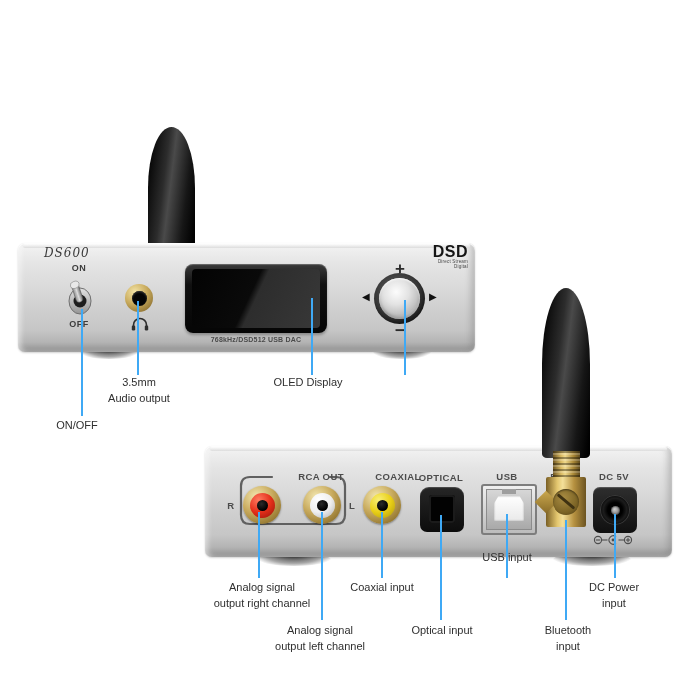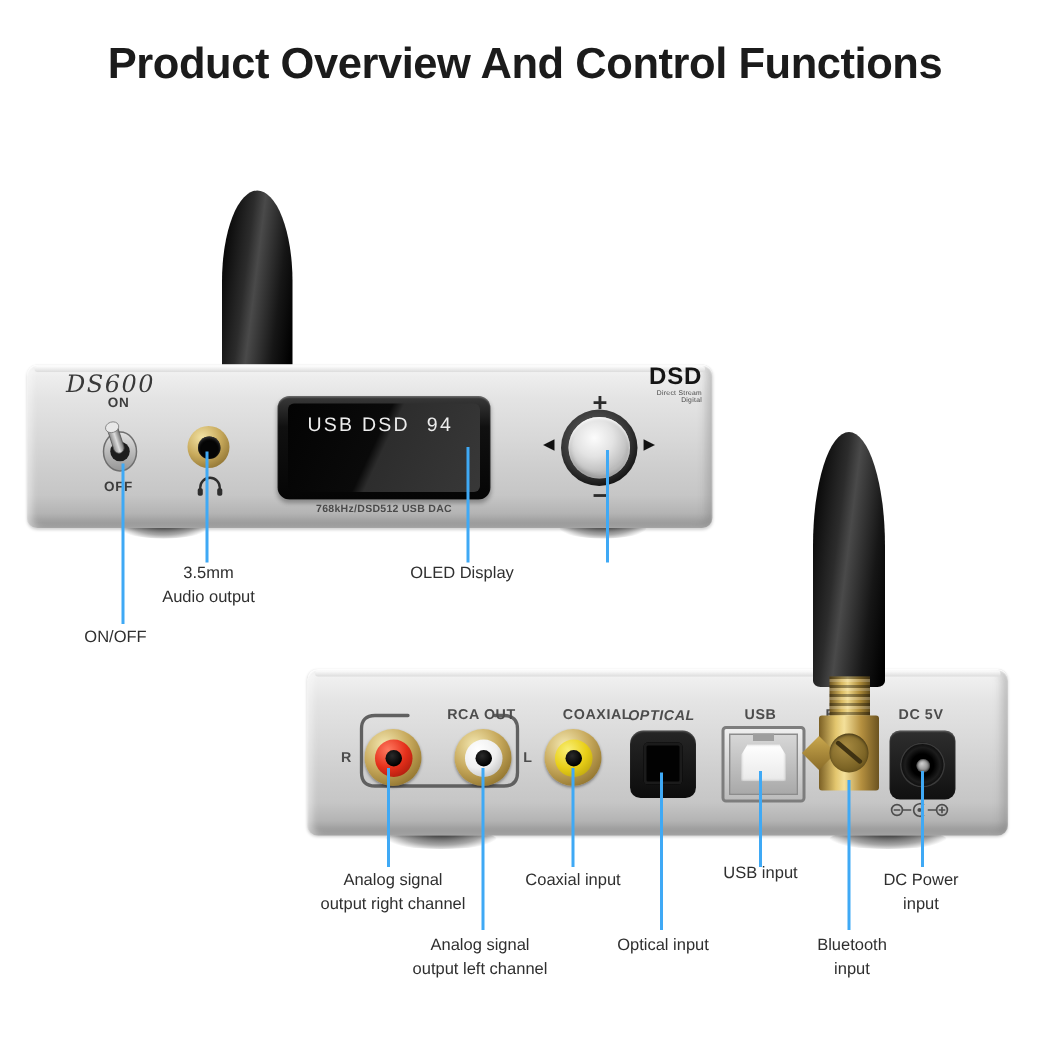--- a/index.html
+++ b/index.html
@@ -22,21 +22,21 @@
     background:linear-gradient(97deg,#000 4%,#2c2c2c 36%,#4a4a4a 48%,#161616 76%,#000 96%);}
   .foot{position:absolute;z-index:0;border-radius:50%;
     background:radial-gradient(ellipse at 50% 10%,rgba(15,15,15,.9),rgba(60,60,60,.45) 55%,transparent 78%);}
 
   .lead{position:absolute;width:2px;background:#3fa9f5;z-index:6;}
   .callout{position:absolute;transform:translateX(-50%);text-align:center;z-index:7;
            font-size:11px;line-height:16px;color:#2f2f2f;white-space:nowrap;}
   .cl{display:block;}
 
   .brand{position:absolute;z-index:2;font-family:"DejaVu Serif",serif;font-style:italic;
-         font-size:16px;color:#3a3a3a;letter-spacing:1px;}
+         font-size:12px;color:#3a3a3a;letter-spacing:1px;}
   .panel-tag{position:absolute;z-index:2;transform:translateX(-50%);
              font-size:9px;font-weight:700;color:#3c3c3c;letter-spacing:.5px;}
   .port-tag{position:absolute;z-index:2;transform:translateX(-50%);
             font-size:9.5px;font-weight:700;color:#4c4c4c;letter-spacing:.4px;white-space:nowrap;}
 
   .hp-jack{position:absolute;z-index:2;width:28px;height:28px;border-radius:50%;
     background:radial-gradient(circle at 35% 28%,#f3e3a5,#c9ab5d 45%,#8c7030 85%,#6b5420 100%);
     display:flex;align-items:center;justify-content:center;}
   .hp-hole{width:15px;height:15px;border-radius:50%;background:#050505;box-shadow:inset 0 1px 2px #3a3a3a;}
 
@@ -110,21 +110,20 @@
     background:radial-gradient(circle at 40% 35%,#a98c42,#7d6526 60%,#574416 100%);
     box-shadow:inset 0 1px 2px rgba(0,0,0,.5);}
   .sma-screw::after{content:'';position:absolute;left:2px;top:11px;width:22px;height:3px;
     background:#3f3212;border-radius:2px;transform:rotate(40deg);}
 </style>
 </head>
 <body>
 
 <div class="canvas">
 
-  <h1 class="title">Product Overview And Control Functions</h1>
 
   <div class="bullet" style="left:148px;top:127px;width:47px;height:120px;border-radius:24px 24px 5px 5px / 62px 62px 4px 4px;z-index:0;"></div>
   <div class="foot" style="left:80px;top:347px;width:58px;height:12px;"></div>
   <div class="foot" style="left:373px;top:347px;width:58px;height:12px;"></div>
   <div class="chassis" style="left:18px;top:243px;width:457px;height:109px;"></div>
 
   <div class="brand" style="left:44px;top:246px;">DS600</div>
 
   <div class="panel-tag" style="left:79px;top:263px;">ON</div>
   <svg class="abs" style="left:65px;top:276px;z-index:2;" width="30" height="40" viewBox="0 0 30 40">
@@ -152,24 +151,20 @@
     <div class="hp-hole"></div>
   </div>
   <svg class="abs" style="left:130px;top:316px;z-index:2;" width="20" height="16" viewBox="0 0 20 16">
     <path d="M3.5,13 V9 A6.5,6.5 0 0 1 16.5,9 V13" fill="none" stroke="#2e2e2e" stroke-width="1.6"></path>
     <rect x="1.8" y="9.5" width="3.4" height="5" rx="1.2" fill="#2e2e2e"></rect>
     <rect x="14.8" y="9.5" width="3.4" height="5" rx="1.2" fill="#2e2e2e"></rect>
   </svg>
 
   <div class="oled-bezel" style="left:185px;top:264px;width:142px;height:69px;">
     <div class="oled-screen">
-      <div class="oled-row1">
-        <span>USB DSD</span>
-        <span>94</span>
-      </div>
     </div>
   </div>
   <div class="caption" style="left:256px;top:336px;">768kHz/DSD512 USB DAC</div>
 
   <div class="dsd-wrap" style="left:424px;top:244px;text-align:right;">
     <span class="dsd-main">DSD</span>
     <span class="dsd-sub">Direct Stream Digital</span>
   </div>
 
   <div class="rocker-sym" style="left:400px;top:260px;">+</div>
@@ -223,21 +218,21 @@
   </div>
   <div class="port-tag" style="left:352px;top:500px;">L</div>
 
   <div class="port-tag" style="left:382px;top:471px;margin-left:16px;">COAXIAL</div>
   <div class="ring" style="left:363px;top:486px;">
     <div class="ring-mid yellow">
       <div class="ring-hole"></div>
     </div>
   </div>
 
-  <div class="port-tag" style="left:441px;top:472px;font-style:italic;">OPTICAL</div>
+  <div class="port-tag" style="left:441px;top:472px;">OPTICAL</div>
   <div class="toslink" style="left:420px;top:487px;width:44px;height:45px;">
     <div class="toslink-inner"></div>
   </div>
 
   <div class="port-tag" style="left:507px;top:471px;">USB</div>
   <div class="usb-port" style="left:481px;top:484px;width:52px;height:47px;">
     <div class="usb-cavity"></div>
     <div class="usb-tab"></div>
     <div class="usb-plug"></div>
   </div>
@@ -271,21 +266,21 @@
   <div class="lead" style="left:565px;top:520px;height:100px;"></div>
   <div class="lead" style="left:614px;top:514px;height:64px;"></div>
 
   <div class="callout" style="left:262px;top:579px;">
     <span class="cl">Analog signal</span>
     <span class="cl">output right channel</span>
   </div>
   <div class="callout" style="left:382px;top:579px;">
     <span class="cl">Coaxial input</span>
   </div>
-  <div class="callout" style="left:507px;top:574px;text-align:center;">
+  <div class="callout" style="left:507px;top:549px;text-align:center;">
     <span class="cl">USB input</span>
   </div>
   <div class="callout" style="left:614px;top:579px;">
     <span class="cl">DC Power</span>
     <span class="cl">input</span>
   </div>
   <div class="callout" style="left:320px;top:622px;">
     <span class="cl">Analog signal</span>
     <span class="cl">output left channel</span>
   </div>

